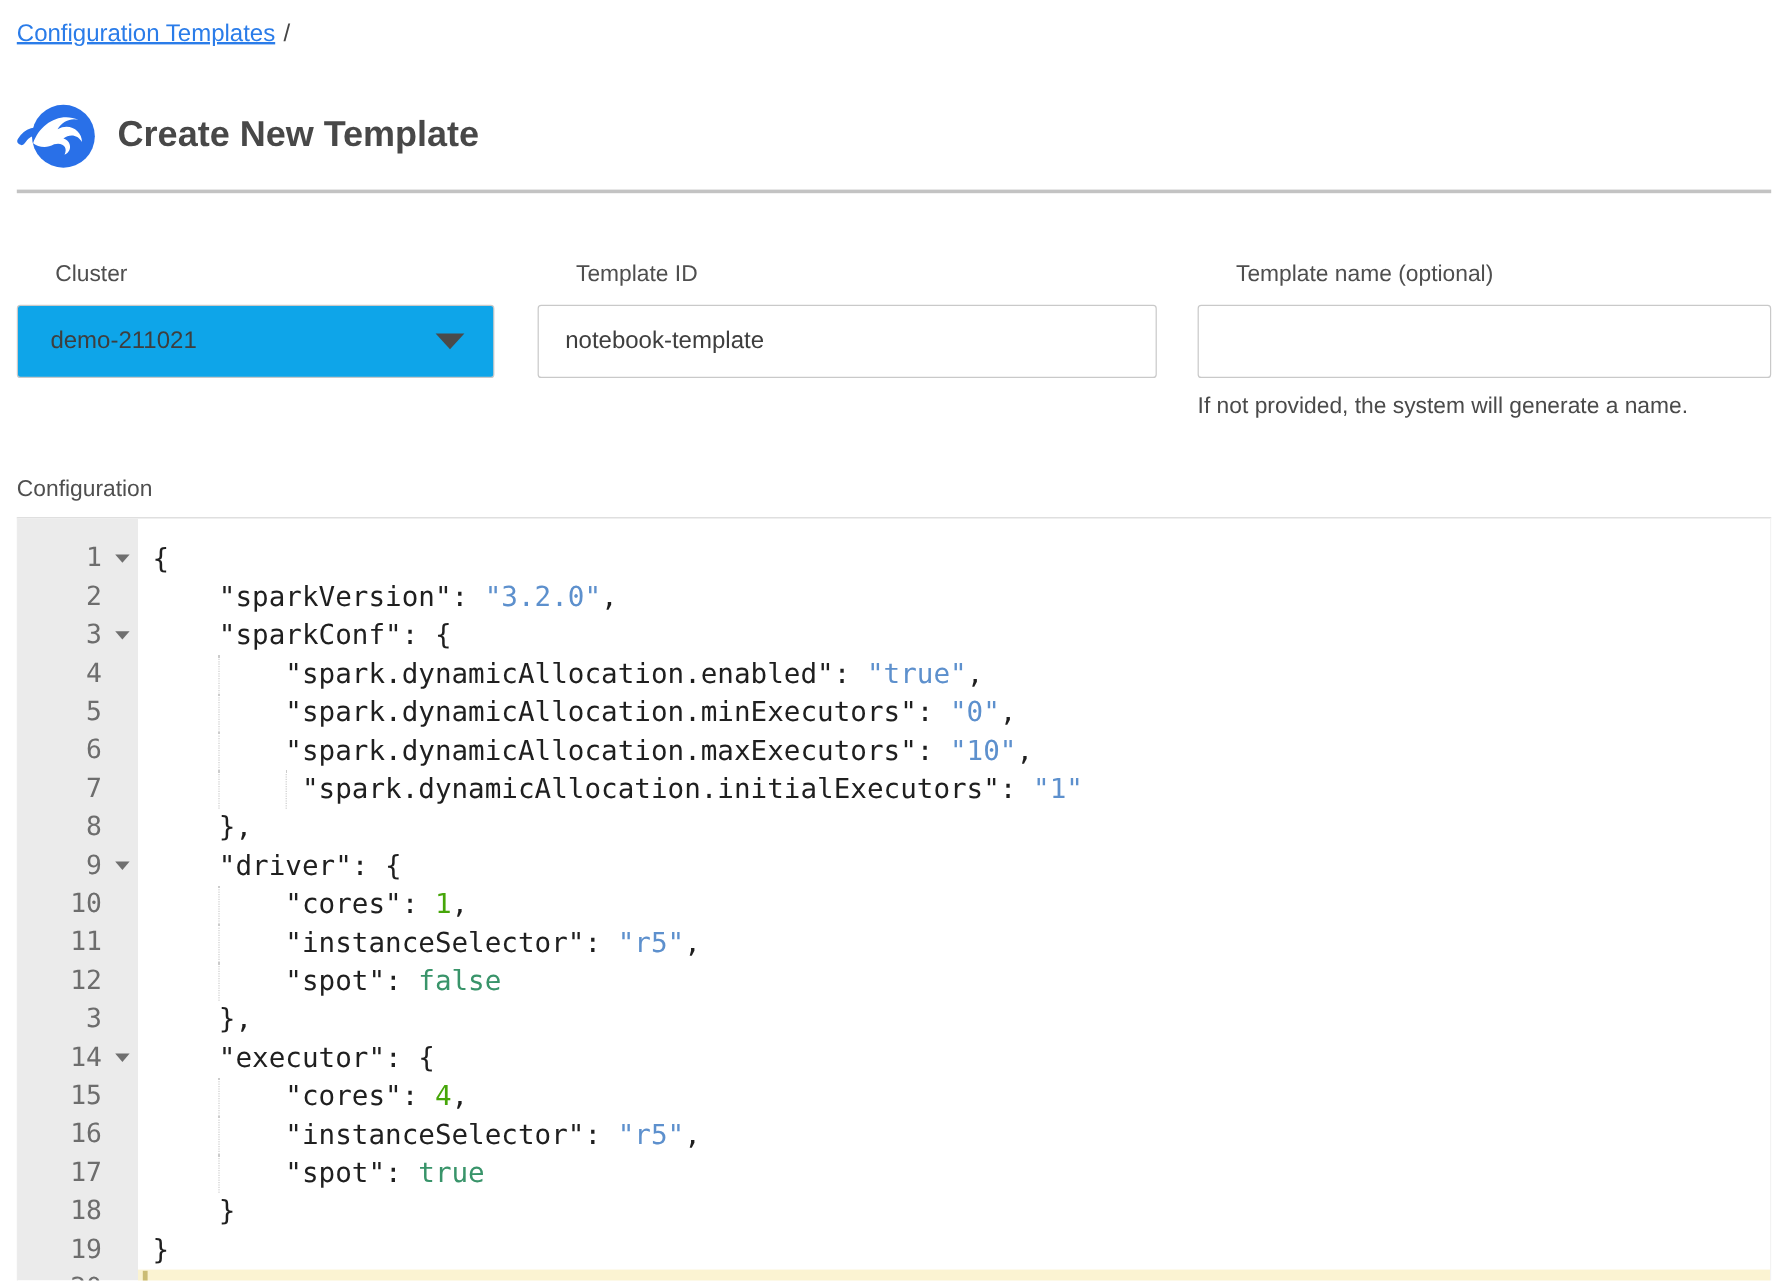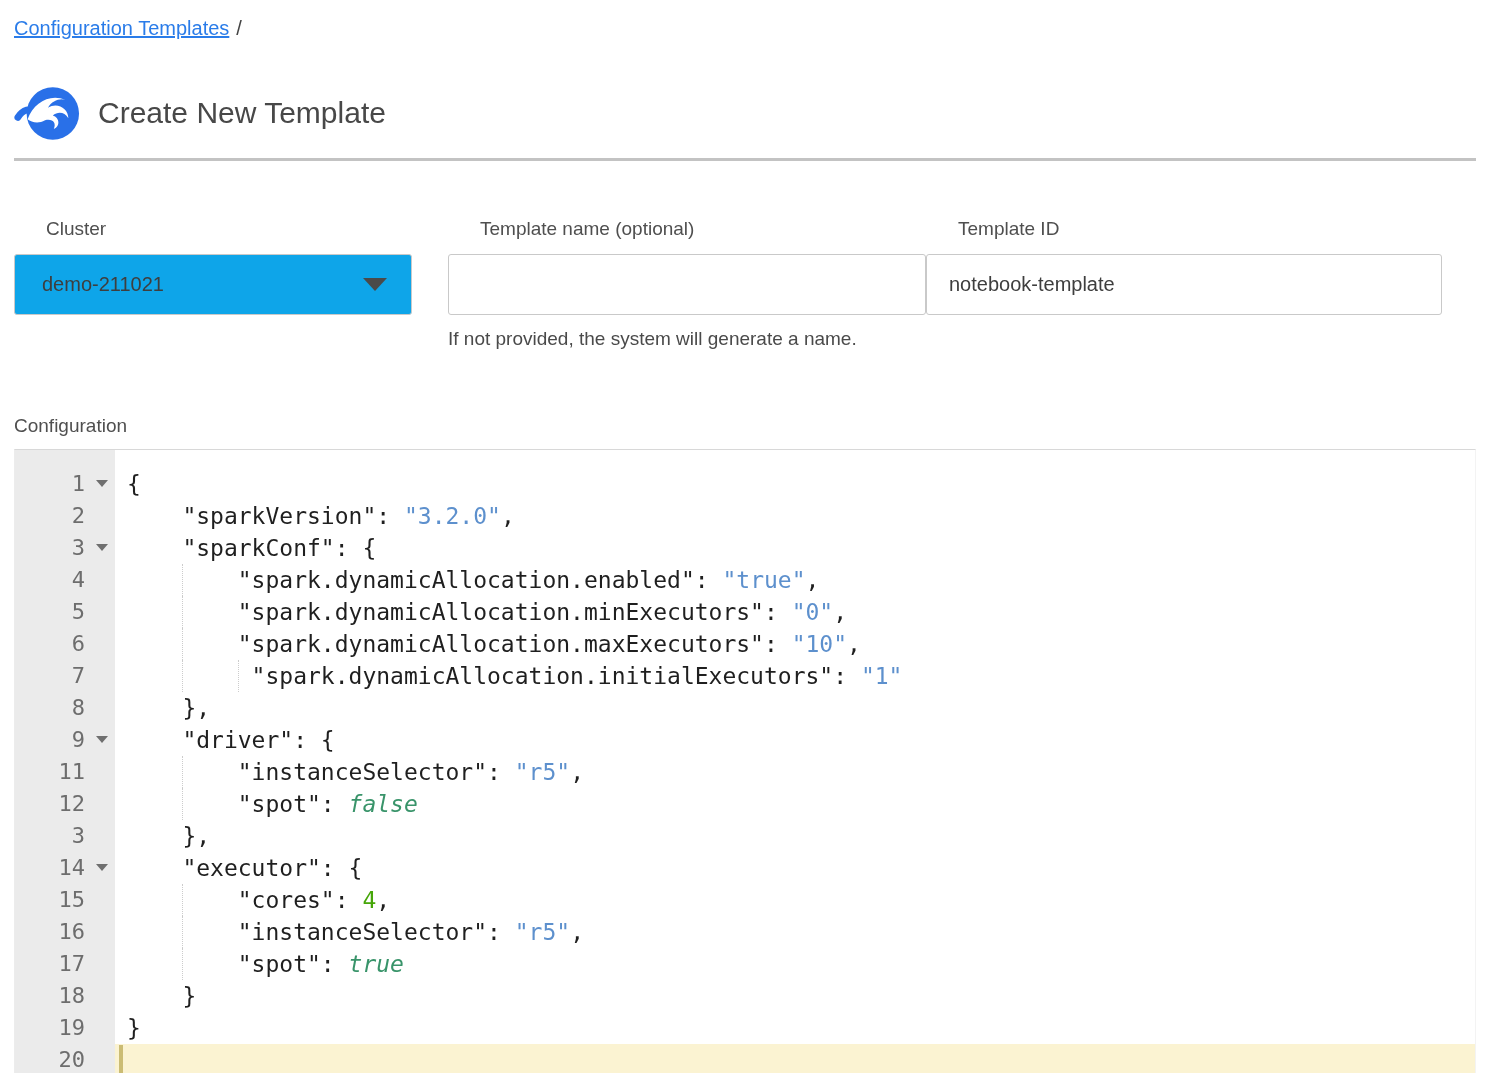--- a/index.html
+++ b/index.html
@@ -12,21 +12,21 @@
   .page { padding-left:14px; }
 
   
   .breadcrumb { padding-top:15px; font-size:20px; line-height:27px; }
   .breadcrumb a { color:#2a7ce9; text-decoration:underline; cursor:pointer; }
   .breadcrumb .sep { color:#444; margin-left:7px; }
 
   
   .title-row { display:flex; align-items:center; margin-top:42px; height:58px; }
   .logo { width:66px; height:57px; flex:none; }
-  h1.page-title { font-size:30px; font-weight:400; color:#484848; margin:0 0 0 18px; }
+  h1.page-title { font-size:30px; font-weight:700; color:#484848; margin:0 0 0 18px; }
 
   .divider { height:3px; background:#c3c3c3; margin-top:16px; margin-right:10px; }
 
   
   .form-row { display:flex; margin-top:57px; }
   .field label { display:block; font-size:19px; color:#4f4f4f; margin-bottom:14px;margin-left:32px; }
   .field-cluster { width:398px; margin-right:36px; }
   .field-tid { width:516px; margin-right:34px; }
   .field-tname { width:478px; }
   .select {
@@ -36,21 +36,21 @@
   }
   .caret { width:0; height:0; border-left:12px solid transparent; border-right:12px solid transparent; border-top:13px solid #4a4a4a; }
   input.text {
     width:100%; height:61px; border:1px solid #c9c9c9; border-radius:3px;
     padding:0 22px; font-size:20px; color:#3e3e3e; outline:none;
     font-family:"Liberation Sans", sans-serif; background:#fff;
   }
   .helper { margin-top:13px; font-size:19px; color:#4a4a4a; }
 
   
-  .config-label { margin-top:65px; font-size:19px; color:#4f4f4f; }
+  .config-label { margin-top:47px; font-size:19px; color:#4f4f4f; }
   .editor {
     position:relative; margin-top:12px; margin-right:10px;
     height:636px; overflow:hidden; background:#fff;
     border-top:1px solid #d8d8d8; border-left:1px solid #ececec; border-right:1px solid #f3f3f3;
     font-family:"DejaVu Sans Mono", monospace; font-size:23px; line-height:32px;
     padding-top:18px; cursor:text;
   }
   .gutter-bg { position:absolute; left:0; top:0; bottom:0; width:100px; background:#ebebeb; }
   .code-row { display:flex; height:32px; position:relative; }
   .gutter-cell {
@@ -61,21 +61,21 @@
     position:absolute; right:7px; top:12px;
     width:0; height:0; border-left:6px solid transparent; border-right:6px solid transparent;
     border-top:7px solid #6f6f6f; cursor:pointer;
   }
   .code-cell { flex:1; position:relative; white-space:pre; padding-left:12px; color:#1f1f1f; }
   .code-row.active .code-cell { background:#fbf3d2; }
   .guide { position:absolute; top:0; bottom:0; width:0; border-left:1px dotted #cccccc; }
   .cursor { position:absolute; left:4px; top:1px; bottom:1px; width:4px; background:#cbbc74; }
   .tok-s { color:#5d90cd; }
   .tok-n { color:#46a609; }
-  .tok-b { color:#39946a;font-style:italic; }
+  .tok-b { color:#39946a; }
   .tok-t { color:#1f1f1f; }
 </style>
 </head>
 <body>
 
 <div class="page">
 
   <div class="breadcrumb">
     <a href="#">Configuration Templates</a><span class="sep">/</span>
   </div>
@@ -92,29 +92,29 @@
   <div class="divider"></div>
 
   <div class="form-row">
     <div class="field field-cluster">
       <label>Cluster</label>
       <div class="select">
         <span>demo-211021</span>
         <span class="caret"></span>
       </div>
     </div>
+    <div class="field field-tid">
+      <label>Template ID</label>
+      <input class="text" type="text" value="notebook-template" style="">
+    </div>
     <div class="field field-tname">
       <label>Template name (optional)</label>
       <input class="text" type="text" value="" style="">
       <div class="helper">If not provided, the system will generate a name.</div>
     </div>
-    <div class="field field-tid">
-      <label>Template ID</label>
-      <input class="text" type="text" value="notebook-template" style="">
-    </div>
   </div>
 
   <div class="config-label">Configuration</div>
 
   <div class="editor" id="editor">
     <div class="gutter-bg"></div>
     <div id="editor-lines">
         <div class="code-row">
           <div class="gutter-cell"><span>1</span><span class="fold-arrow"></span></div>
           <div class="code-cell"><span class="tok-t">{</span></div>
@@ -145,20 +145,24 @@
         </div>
         <div class="code-row">
           <div class="gutter-cell"><span>8</span></div>
           <div class="code-cell"><span class="tok-t">    },</span></div>
         </div>
         <div class="code-row">
           <div class="gutter-cell"><span>9</span><span class="fold-arrow"></span></div>
           <div class="code-cell"><span class="tok-t">    "driver": {</span></div>
         </div>
         <div class="code-row">
+          <div class="gutter-cell"><span>10</span></div>
+          <div class="code-cell"><span class="guide" style="left: calc(4ch + 12px);"></span><span class="tok-t">        "cores": </span><span class="tok-n">1</span><span class="tok-t">,</span></div>
+        </div>
+        <div class="code-row">
           <div class="gutter-cell"><span>11</span></div>
           <div class="code-cell"><span class="guide" style="left: calc(4ch + 12px);"></span><span class="tok-t">        "instanceSelector": </span><span class="tok-s">"r5"</span><span class="tok-t">,</span></div>
         </div>
         <div class="code-row">
           <div class="gutter-cell"><span>12</span></div>
           <div class="code-cell"><span class="guide" style="left: calc(4ch + 12px);"></span><span class="tok-t">        "spot": </span><span class="tok-b">false</span></div>
         </div>
         <div class="code-row">
           <div class="gutter-cell"><span>3</span></div>
           <div class="code-cell"><span class="tok-t">    },</span></div>

